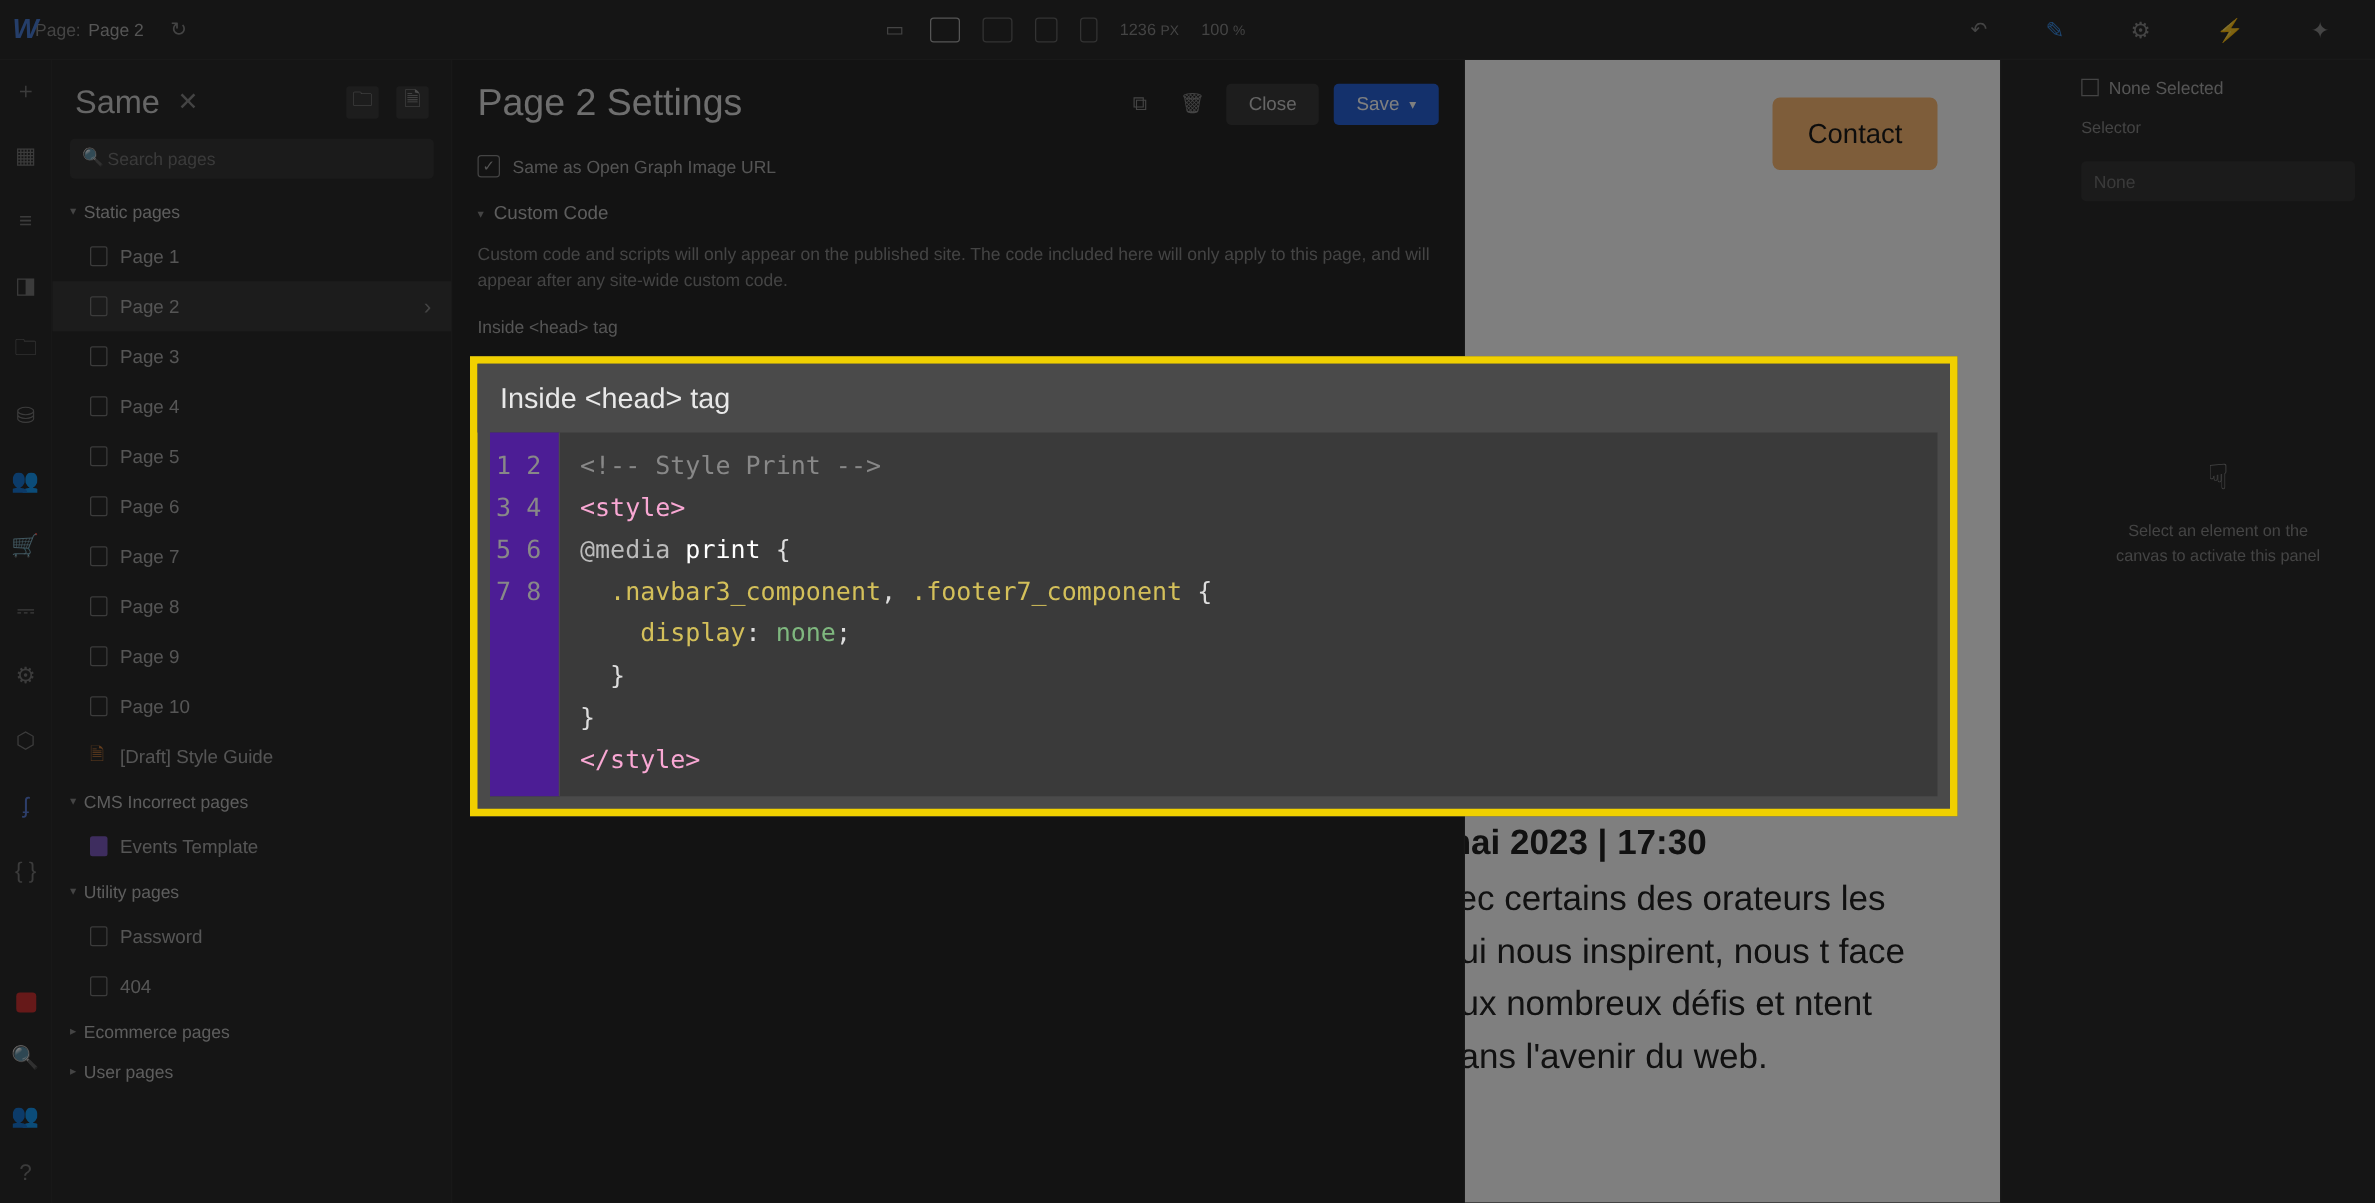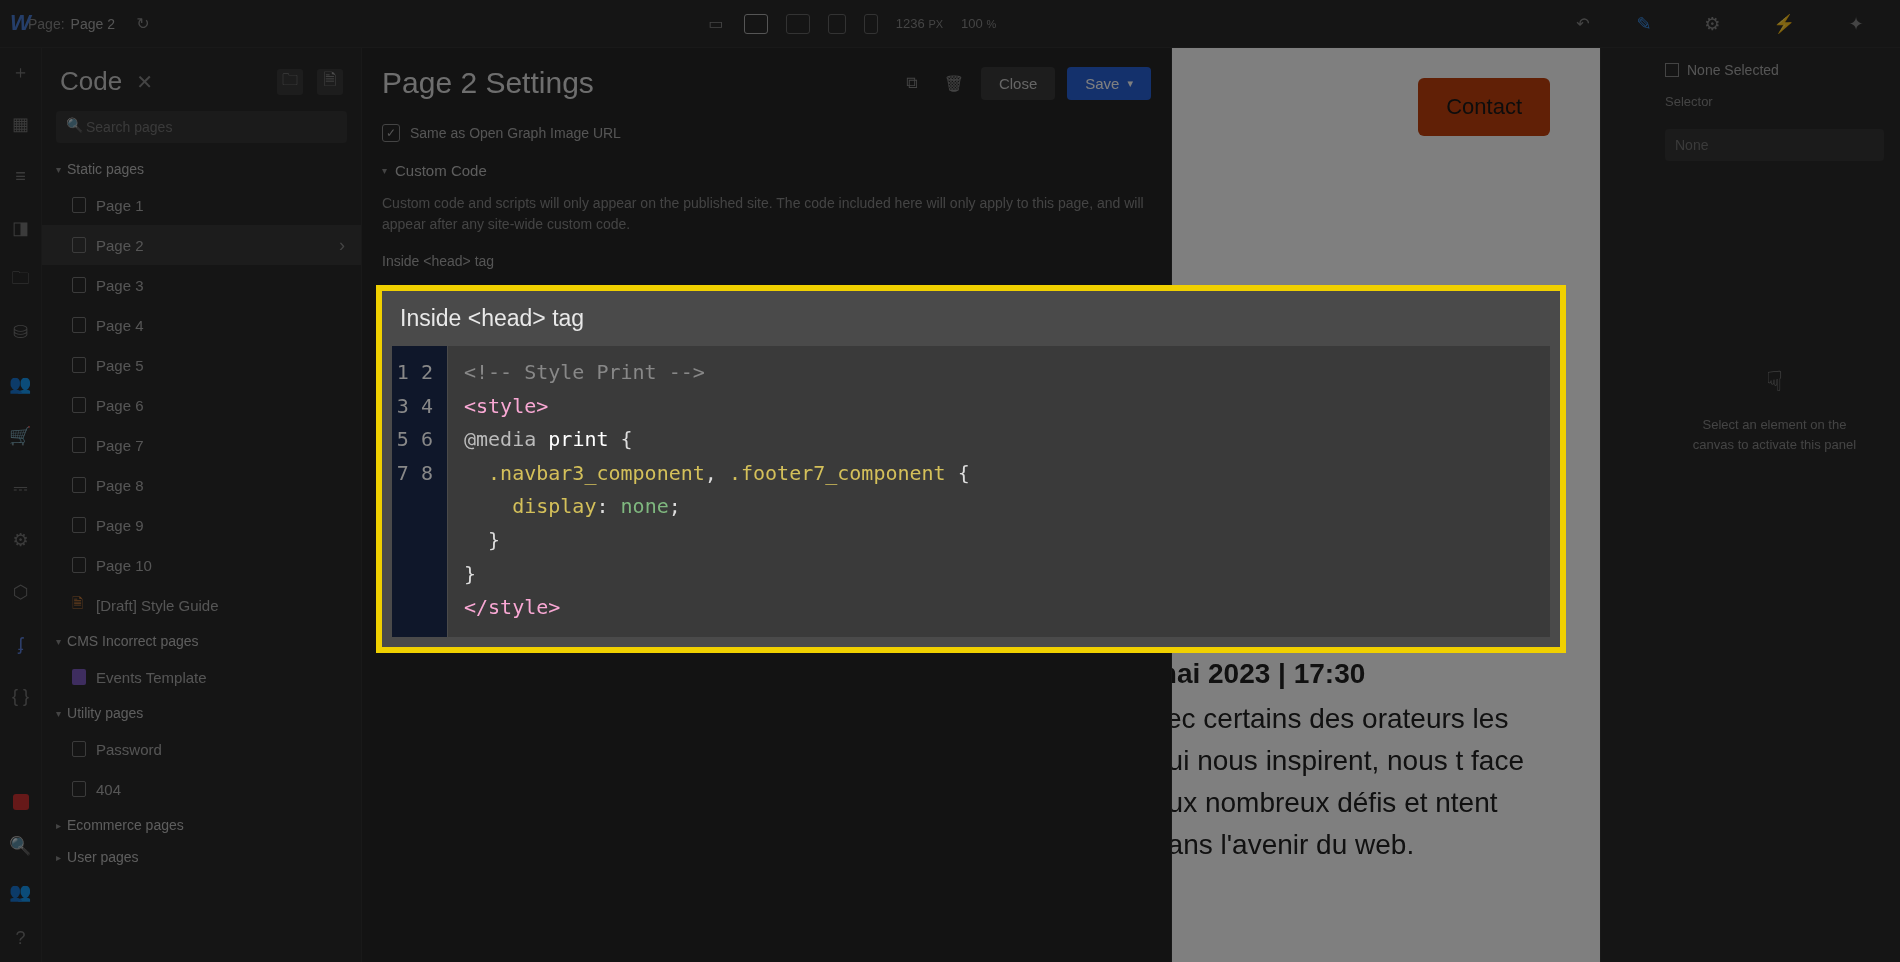--- a/index.html
+++ b/index.html
@@ -145,21 +145,21 @@
 .warn-icon { width:18px; height:18px; background:#c9a21f; border-radius:50%; color:#2a2a2a; display:flex; align-items:center; justify-content:center; font-size:12px; font-weight:bold; }
 .before-body-label { color:#aaa; font-size:15px; padding: 20px 0 8px; }
 
 .canvas-area {
   flex: 1;
   background: #fff;
   position: relative;
   overflow: hidden;
 }
 .canvas-nav { position:absolute; top: 30px; left: 0; right:0; display:flex; justify-content:flex-end; padding-right:50px; }
-.contact-btn { background: #c2410c; color:#1a1a1a; padding: 16px 28px; border-radius: 6px; font-size: 22px; font-weight:500; }
+.contact-btn { background: #fdba74; color:#1a1a1a; padding: 16px 28px; border-radius: 6px; font-size: 22px; font-weight:500; }
 .canvas-text { position:absolute; top: 650px; left: -20px; right: 50px; color:#222; font-size: 28px; line-height:1.5; }
 .canvas-date { position:absolute; top: 610px; left: -20px; font-size: 28px; font-weight:600; color:#222; }
 
 .right-panel {
   width: 300px;
   background: #2b2b2b;
   border-left: 1px solid #333;
   padding-left: 48px;
 }
 .right-top { height: 48px; border-bottom: 1px solid #333; display:flex; align-items:center; justify-content:space-around; padding:0 10px; position:absolute; top:0; right:0; width:300px; background:#2b2b2b; }
@@ -195,21 +195,21 @@
 .code-body {
   flex: 1;
   background: #3a3a3a;
   margin: 0 10px 10px;
   display: flex;
   font-family: "Menlo", "Consolas", monospace;
   font-size: 20px;
 }
 .gutter {
   width: 56px;
-  background: #0f172a;
+  background: #4c1d95;
   color: #888;
   text-align: right;
   padding: 10px 14px 14px 0;
   line-height: 1.68;
   border-right: 1px solid #4a4a4a;
 }
 .code-lines {
   padding: 10px 0 0 16px;
   line-height: 1.68;
   color: #ddd;
@@ -296,21 +296,21 @@
       <span class="red-dot"></span>
       <span class="rail-icon">🔍</span>
       <span class="rail-icon">👥</span>
       <span class="rail-icon">?</span>
     </div>
   </div>
 
   <div class="pages-panel">
     <div class="pages-header">
       <div class="pages-title-wrap">
-        <span class="pages-title">Code</span>
+        <span class="pages-title">Same</span>
         <span class="close-x">✕</span>
       </div>
       <div class="pages-actions">
         <span class="pg-action">🗀</span>
         <span class="pg-action">🗎</span>
       </div>
     </div>
     <div class="search-wrap">
       <span class="search-glyph">🔍</span>
       <input class="search-input" placeholder="Search pages" style="">

